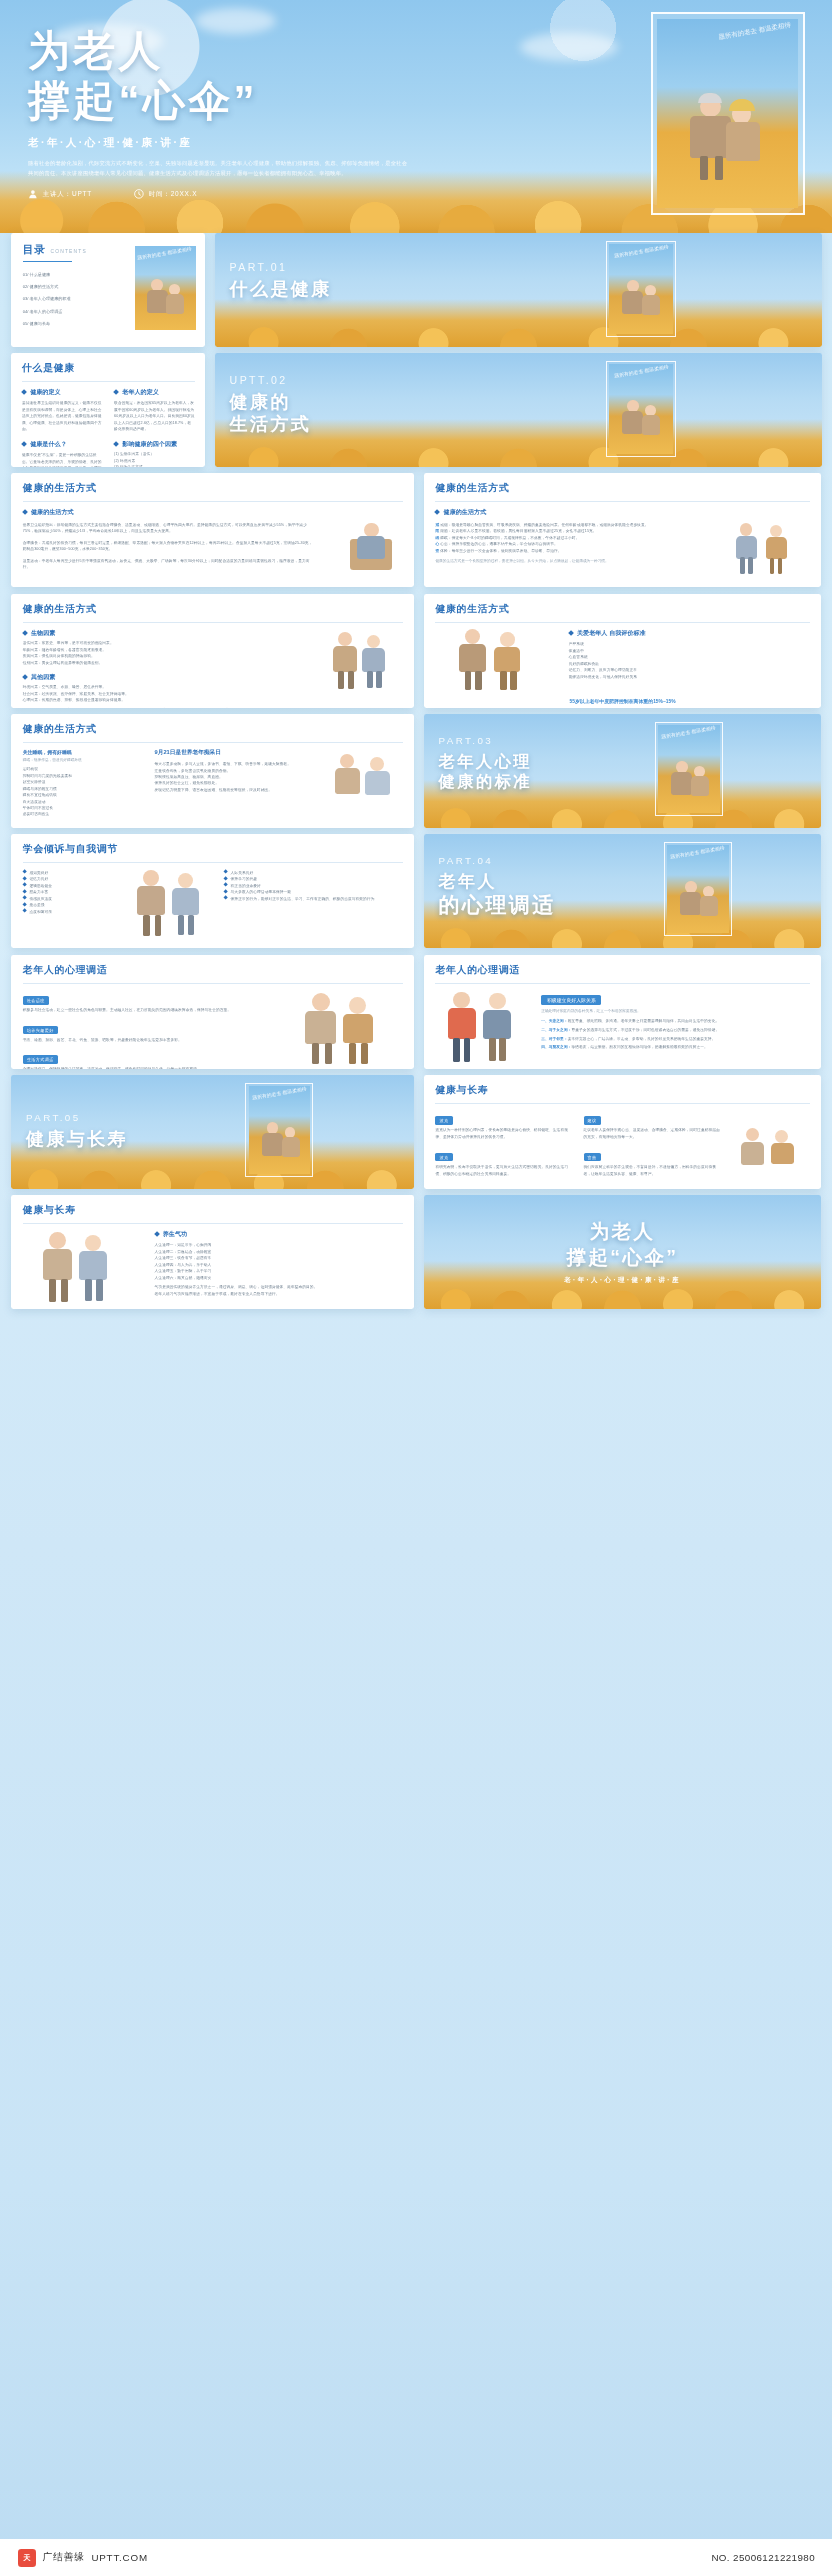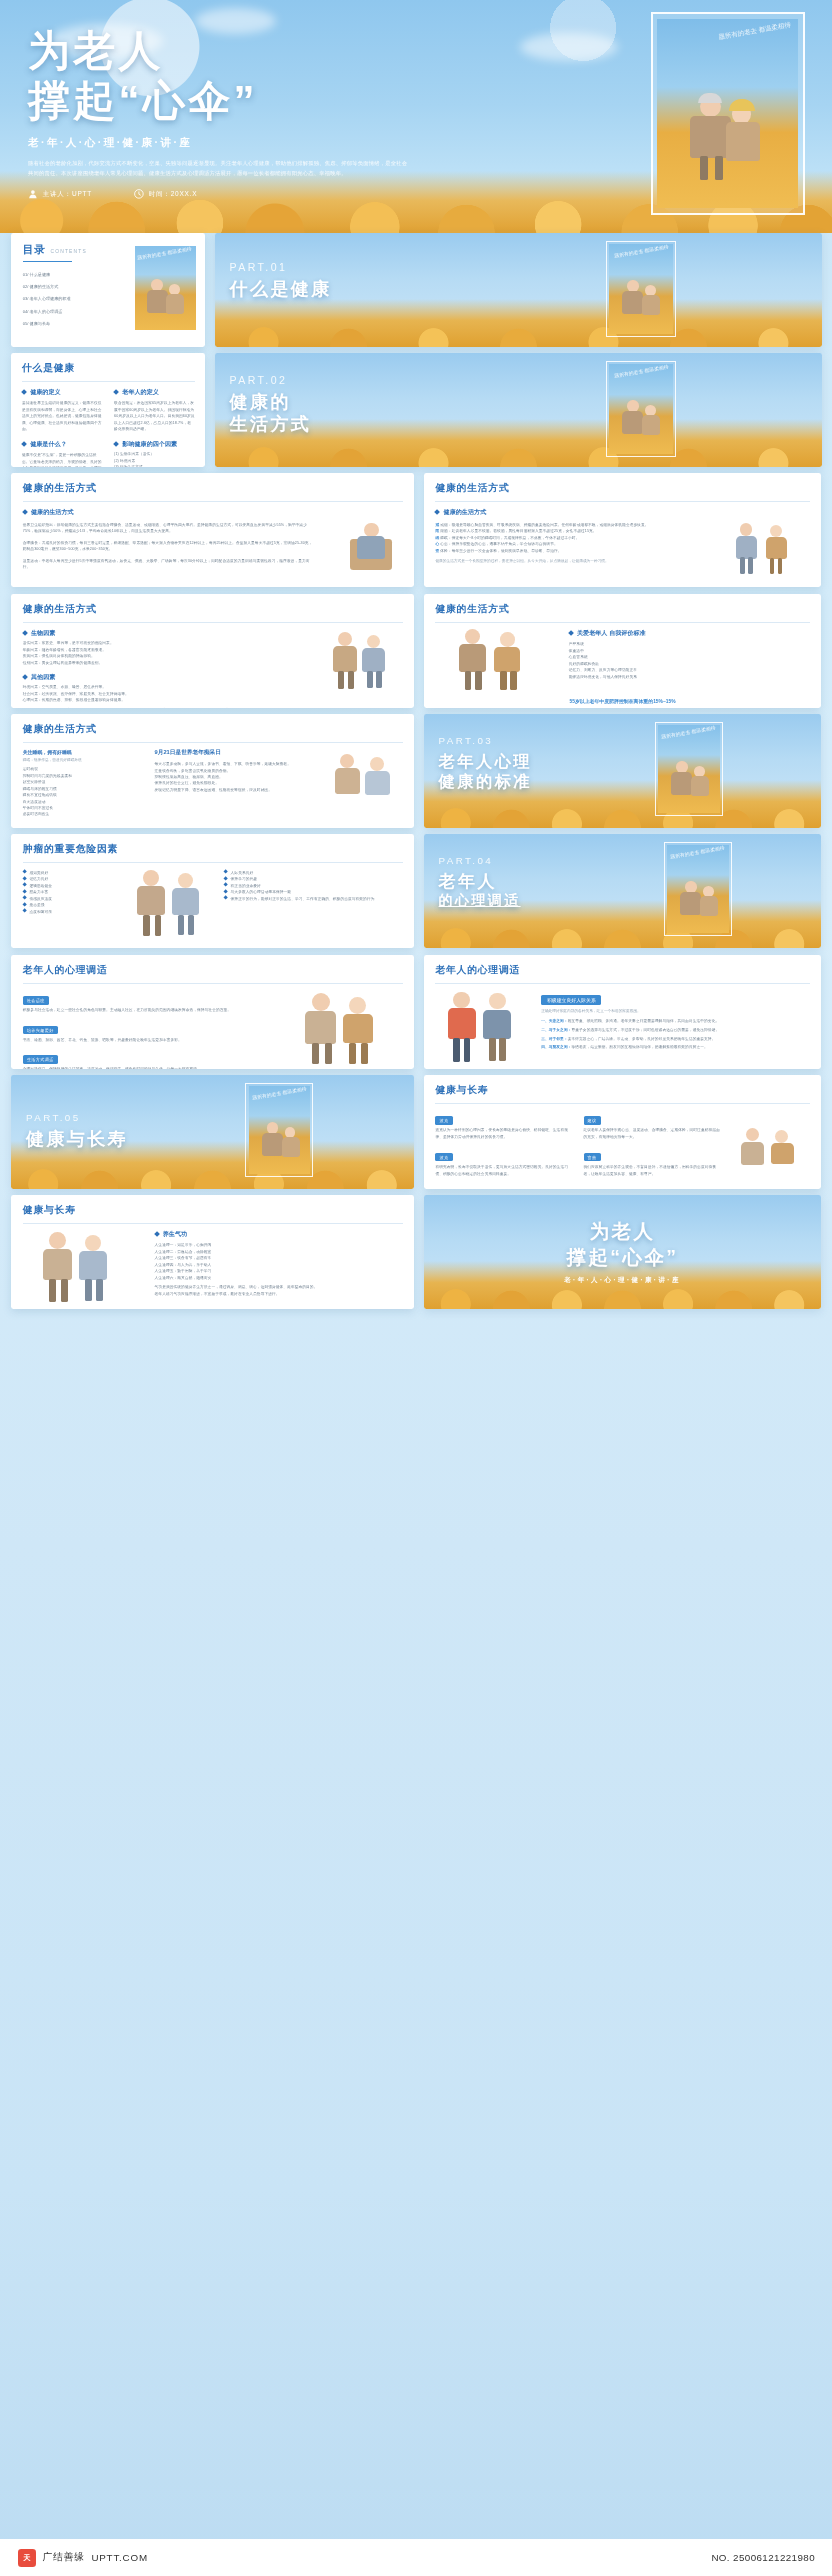--- a/index.html
+++ b/index.html
@@ -251,21 +251,21 @@
           <div class="body-txt">(3) 行为生活方式</div>
 
         </div>
       </div>
     </div>
   </div>
 
   <div class="part-card" style="left:215px;top:353px;width:607px;height:114px;">
     <div class="part-flowers"></div>
     <div style="position:absolute;left:14.6px;top:21px;">
-      <div class="part-label" style="font-size:10.6px;">PART.02</div>
+      <div class="part-label" style="font-size:10.6px;">UPTT.02</div>
       <div class="part-title" style="font-size:18px;margin-top:4.9px;">健康的</div>
       <div class="part-title" style="font-size:18px;">生活方式</div>
     </div>
     <div class="mini-photo" style="right:146px;top:8.1px;width:70px;height:96px;">
       <div class="mini-inner">
         <div class="hand-txt">愿所有的老去
 都温柔相待</div>
         <div class="ppl" style="position:absolute;left:9.8px;top:36px;width:49px;height:49px;">
           <div class="head" style="left:8.1px;top:0;width:11.4px;height:11.4px;background:#f0cdb0;"></div>
           <div class="body" style="left:3.3px;top:10.6px;width:21px;height:23px;background:#b99a78;"></div>
@@ -460,21 +460,21 @@
           <div class="body" style="left:3.3px;top:10.6px;width:21px;height:23px;background:#b99a78;"></div>
           <div class="head" style="left:26px;top:4.9px;width:10.6px;height:10.6px;background:#f2d2b6;"></div>
           <div class="body" style="left:23px;top:14.6px;width:18px;height:20.3px;background:#c9a880;"></div>
         </div>
       </div>
     </div>
   </div>
 
   <div class="card" style="left:11.4px;top:834px;width:403px;height:114px;">
     <div style="padding:9px 11.4px;">
-      <div class="h-title">肿瘤的重要危险因素</div>
+      <div class="h-title">学会倾诉与自我调节</div>
       <div class="h-rule"></div>
       <div style="display:flex;gap:8.1px;margin-top:7.3px;">
         <div style="width:96px;">
           <div class="body-txt"><span class="dot" style="display:inline-block;width:3.3px;height:3.3px;margin-right:3.3px;"></span><span>感知觉尚好</span></div>
           <div class="body-txt"><span class="dot" style="display:inline-block;width:3.3px;height:3.3px;margin-right:3.3px;"></span><span>记忆力良好</span></div>
           <div class="body-txt"><span class="dot" style="display:inline-block;width:3.3px;height:3.3px;margin-right:3.3px;"></span><span>逻辑思维健全</span></div>
           <div class="body-txt"><span class="dot" style="display:inline-block;width:3.3px;height:3.3px;margin-right:3.3px;"></span><span>想象力丰富</span></div>
           <div class="body-txt"><span class="dot" style="display:inline-block;width:3.3px;height:3.3px;margin-right:3.3px;"></span><span>情感反应适度</span></div>
           <div class="body-txt"><span class="dot" style="display:inline-block;width:3.3px;height:3.3px;margin-right:3.3px;"></span><span>意志坚强</span></div>
           <div class="body-txt"><span class="dot" style="display:inline-block;width:3.3px;height:3.3px;margin-right:3.3px;"></span><span>态度和蔼可亲</span></div>
@@ -500,21 +500,21 @@
         </div>
       </div>
     </div>
   </div>
 
   <div class="part-card" style="left:424px;top:834px;width:397px;height:114px;">
     <div class="part-flowers"></div>
     <div style="position:absolute;left:14.6px;top:21px;">
       <div class="part-label" style="font-size:9.8px;">PART.04</div>
       <div class="part-title" style="font-size:17px;margin-top:4.9px;">老年人</div>
-      <div class="part-title" style="font-size:14px;text-decoration:underline;">的心理调适</div>
+      <div class="part-title" style="font-size:21px;">的心理调适</div>
     </div>
     <div class="mini-photo" style="right:89px;top:8.1px;width:68px;height:94px;">
       <div class="mini-inner">
         <div class="hand-txt">愿所有的老去
 都温柔相待</div>
         <div class="ppl" style="position:absolute;left:9.8px;top:36px;width:49px;height:49px;">
           <div class="head" style="left:8.1px;top:0;width:11.4px;height:11.4px;background:#f0cdb0;"></div>
           <div class="body" style="left:3.3px;top:10.6px;width:21px;height:23px;background:#b99a78;"></div>
           <div class="head" style="left:26px;top:4.9px;width:10.6px;height:10.6px;background:#f2d2b6;"></div>
           <div class="body" style="left:23px;top:14.6px;width:18px;height:20.3px;background:#c9a880;"></div>

